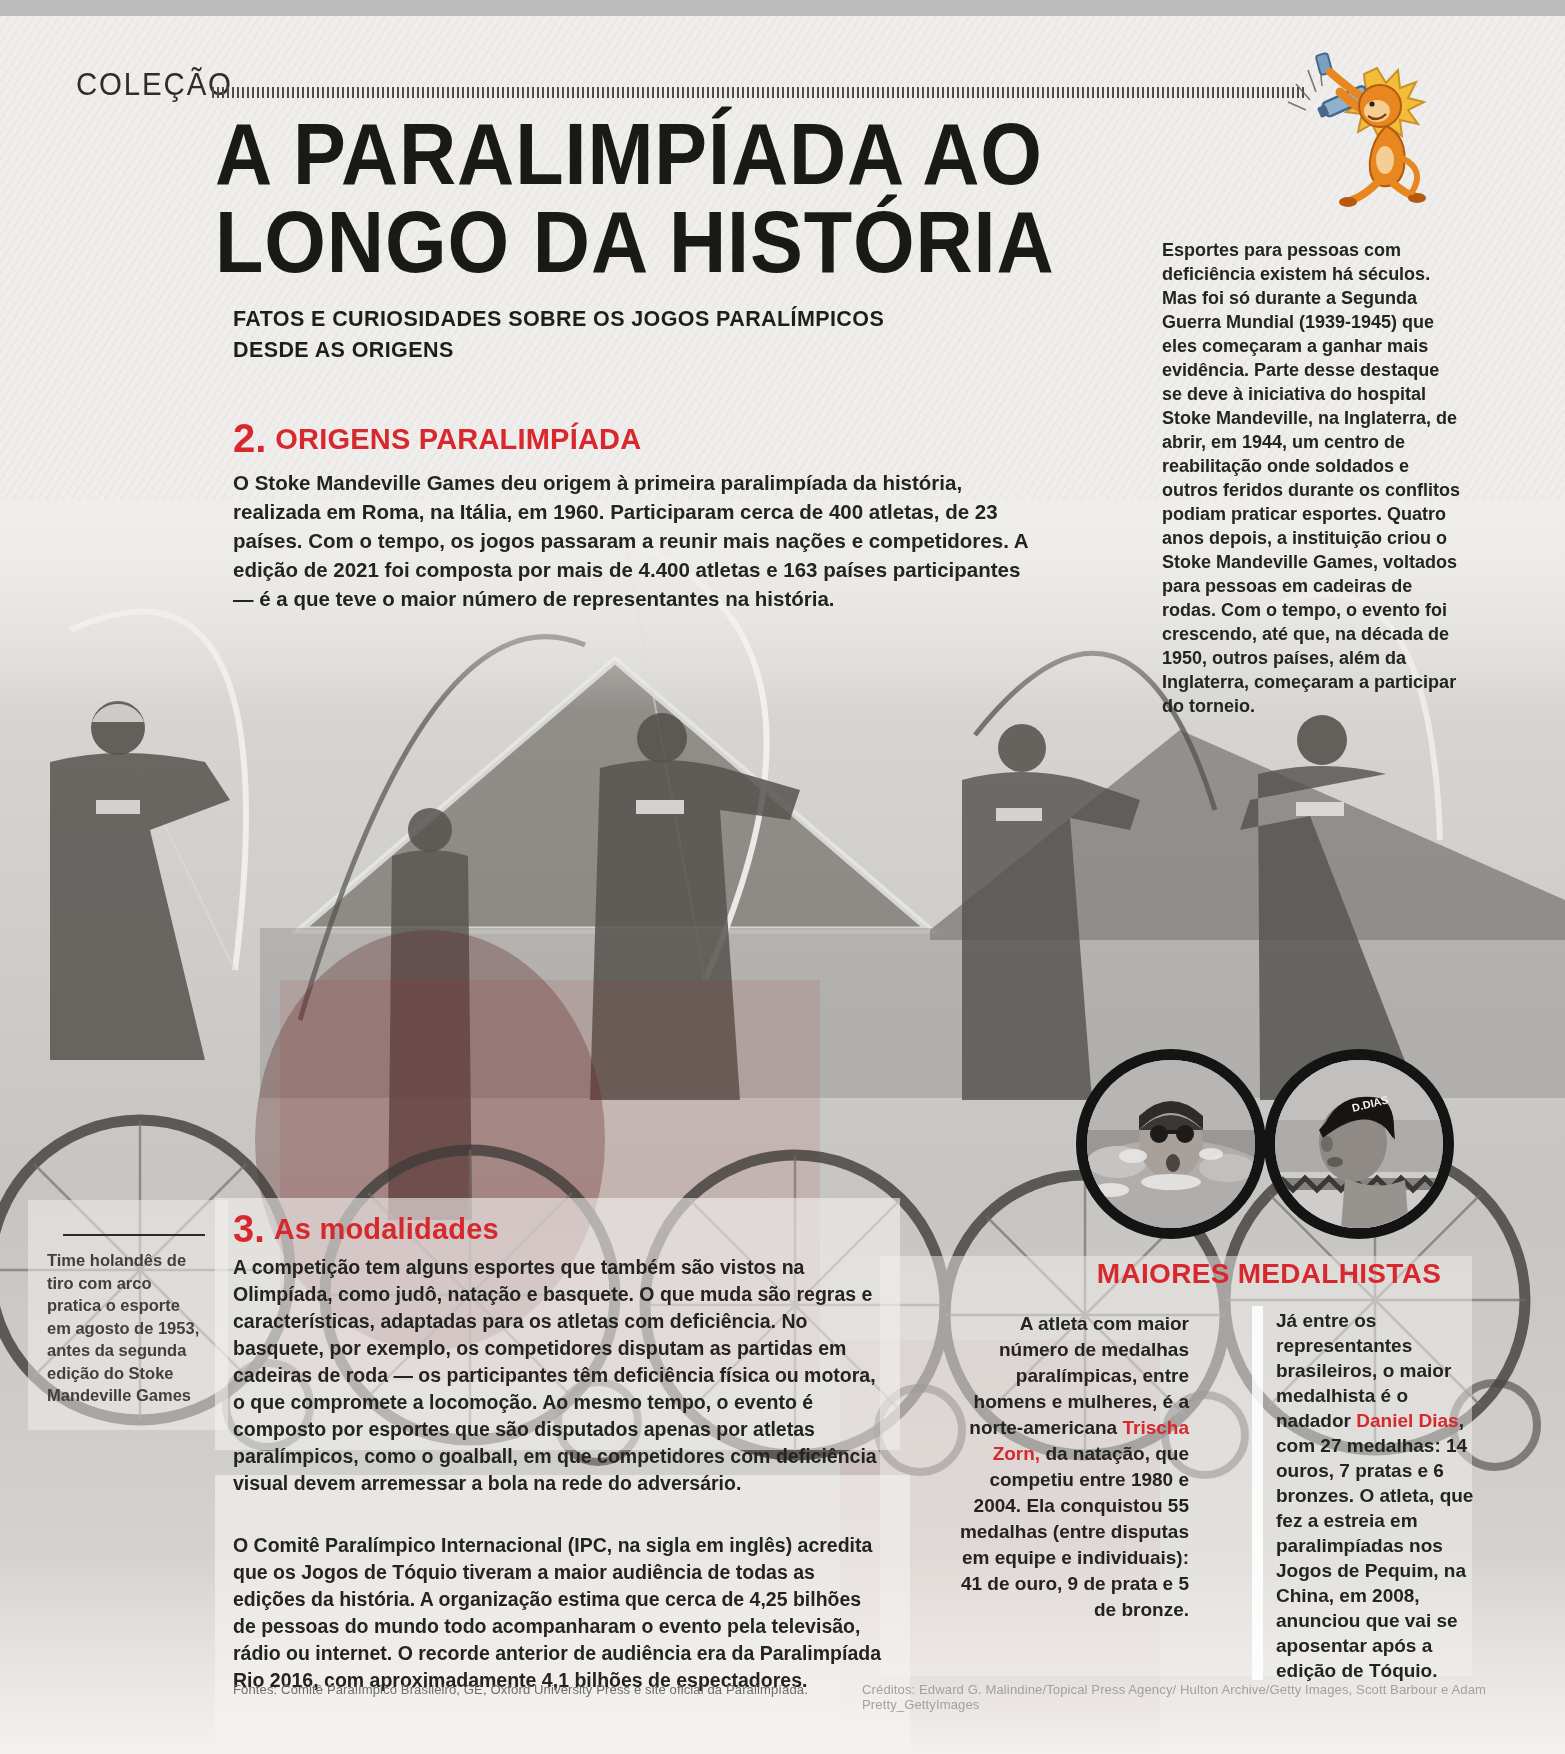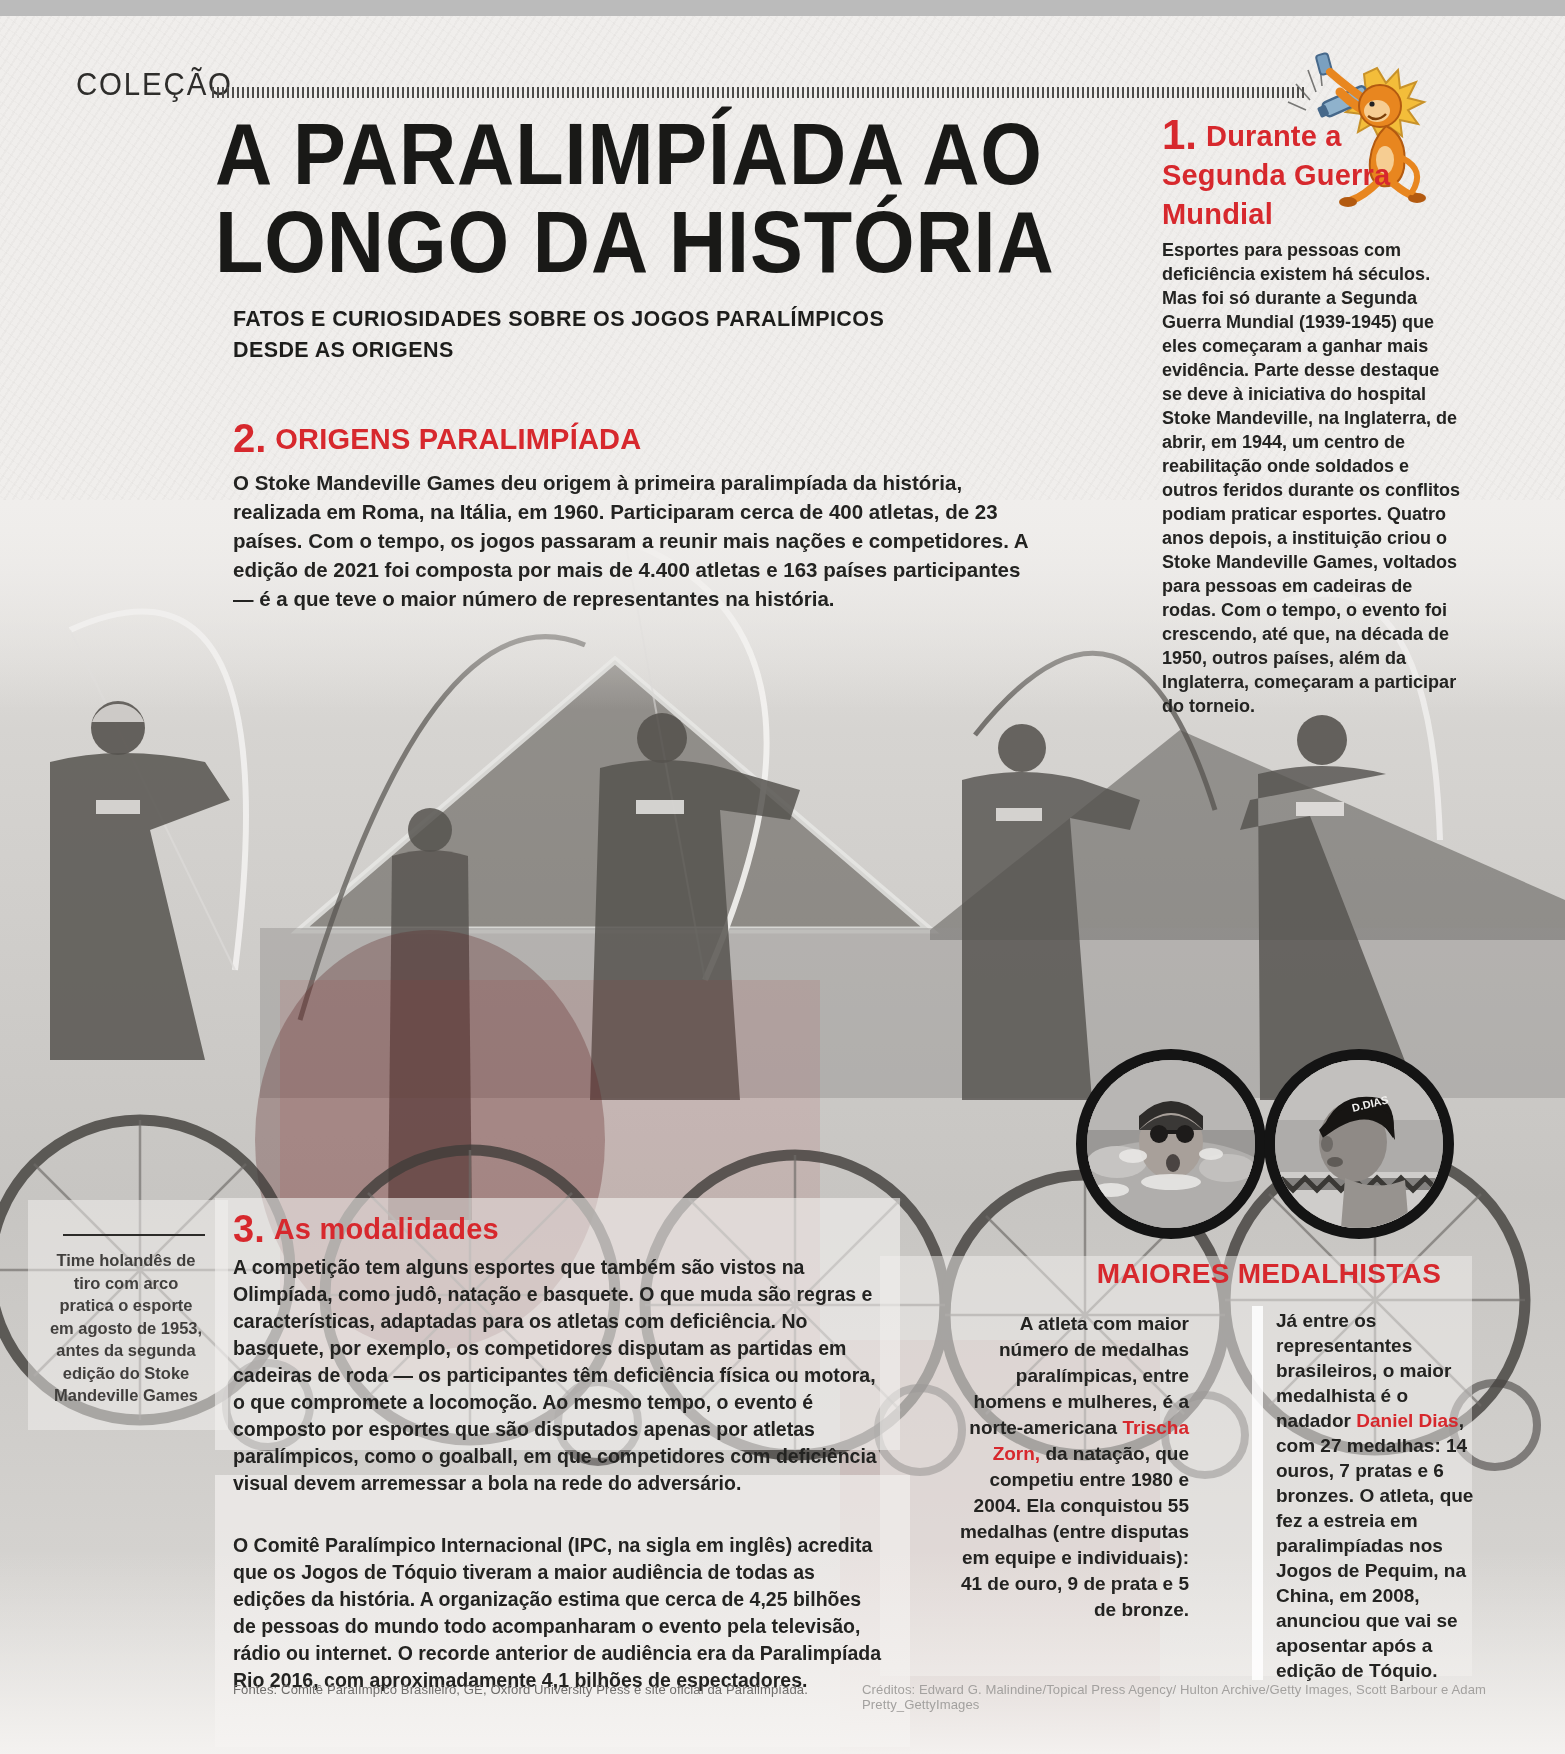--- a/index.html
+++ b/index.html
@@ -31,21 +31,21 @@
   .bodytx{font-weight:700; color:#232321;}
   
   .s2-head{left:233px; top:400px;}
   .s2-body{left:233px; top:452px; width:805px; font-size:20.5px; line-height:29px;}
   
   .s1-head{left:1162px; top:102px; width:285px; white-space:normal; line-height:34px;}
   .s1-head .sec-num{font-size:42px;}
   .s1-body{left:1162px; top:222px; width:300px; font-size:18px; line-height:24px;}
   
   .cap-rule{left:63px; top:1218px; width:142px; height:2px; background:#2c2b29;}
-  .caption{left:47px; top:1233px; width:158px; text-align:center; font-size:16.5px;
+  .caption{left:47px; top:1233px; width:158px; text-align:left; font-size:16.5px;
     line-height:22.5px; font-weight:700; color:#413f3d;}
   
   .s3-head{left:233px; top:1192px;}
   .s3-head .sec-num{font-size:38px;}
   .s3-body{left:233px; top:1238px; width:650px; font-size:19.5px; line-height:27px;}
   .s4-head{left:233px; top:1470px;}
   .s4-head .sec-num{font-size:38px;}
   .s4-body{left:233px; top:1516px; width:650px; font-size:19.5px; line-height:27px;}
   
   .circle{border-radius:50%; border:11px solid #141414; overflow:hidden; background:#a8a6a4;
@@ -188,23 +188,20 @@
     <ellipse cx="135" cy="158" rx="9" ry="5" fill="#b35a10"></ellipse>
     <path d="M120,118 Q144,130 130,152" stroke="#e8861f" stroke-width="6" fill="none" stroke-linecap="round"></path>
   </svg>
 
   <div class="abs title">
     <span style="display:block">A PARALIMPÍADA AO</span>
     <span style="display:block">LONGO DA HISTÓRIA</span>
   </div>
   <div class="abs subtitle">FATOS E CURIOSIDADES SOBRE OS JOGOS PARALÍMPICOS DESDE AS ORIGENS</div>
 
-  <div class="abs sec-head s1-head" style="white-space:normal">
-    <span class="sec-num">1.</span><span class="sec-title">Durante a Segunda Guerra Mundial</span>
-  </div>
   <div class="abs bodytx s1-body">Esportes para pessoas com deficiência existem há séculos. Mas foi só durante a Segunda Guerra Mundial (1939-1945) que eles começaram a ganhar mais evidência. Parte desse destaque se deve à iniciativa do hospital Stoke Mandeville, na Inglaterra, de abrir, em 1944, um centro de reabilitação onde soldados e outros feridos durante os conflitos podiam praticar esportes. Quatro anos depois, a instituição criou o Stoke Mandeville Games, voltados para pessoas em cadeiras de rodas. Com o tempo, o evento foi crescendo, até que, na década de 1950, outros países, além da Inglaterra, começaram a participar do torneio.</div>
 
   <div class="abs sec-head s2-head">
     <span class="sec-num">2.</span><span class="sec-title">ORIGENS PARALIMPÍADA</span>
   </div>
   <div class="abs bodytx s2-body">O Stoke Mandeville Games deu origem à primeira paralimpíada da história, realizada em Roma, na Itália, em 1960. Participaram cerca de 400 atletas, de 23 países. Com o tempo, os jogos passaram a reunir mais nações e competidores. A edição de 2021 foi composta por mais de 4.400 atletas e 163 países participantes — é a que teve o maior número de representantes na história.</div>
 
   <div class="abs cap-rule"></div>
   <div class="abs caption">Time holandês de tiro com arco pratica o esporte em agosto de 1953, antes da segunda edição do Stoke Mandeville Games</div>
 

